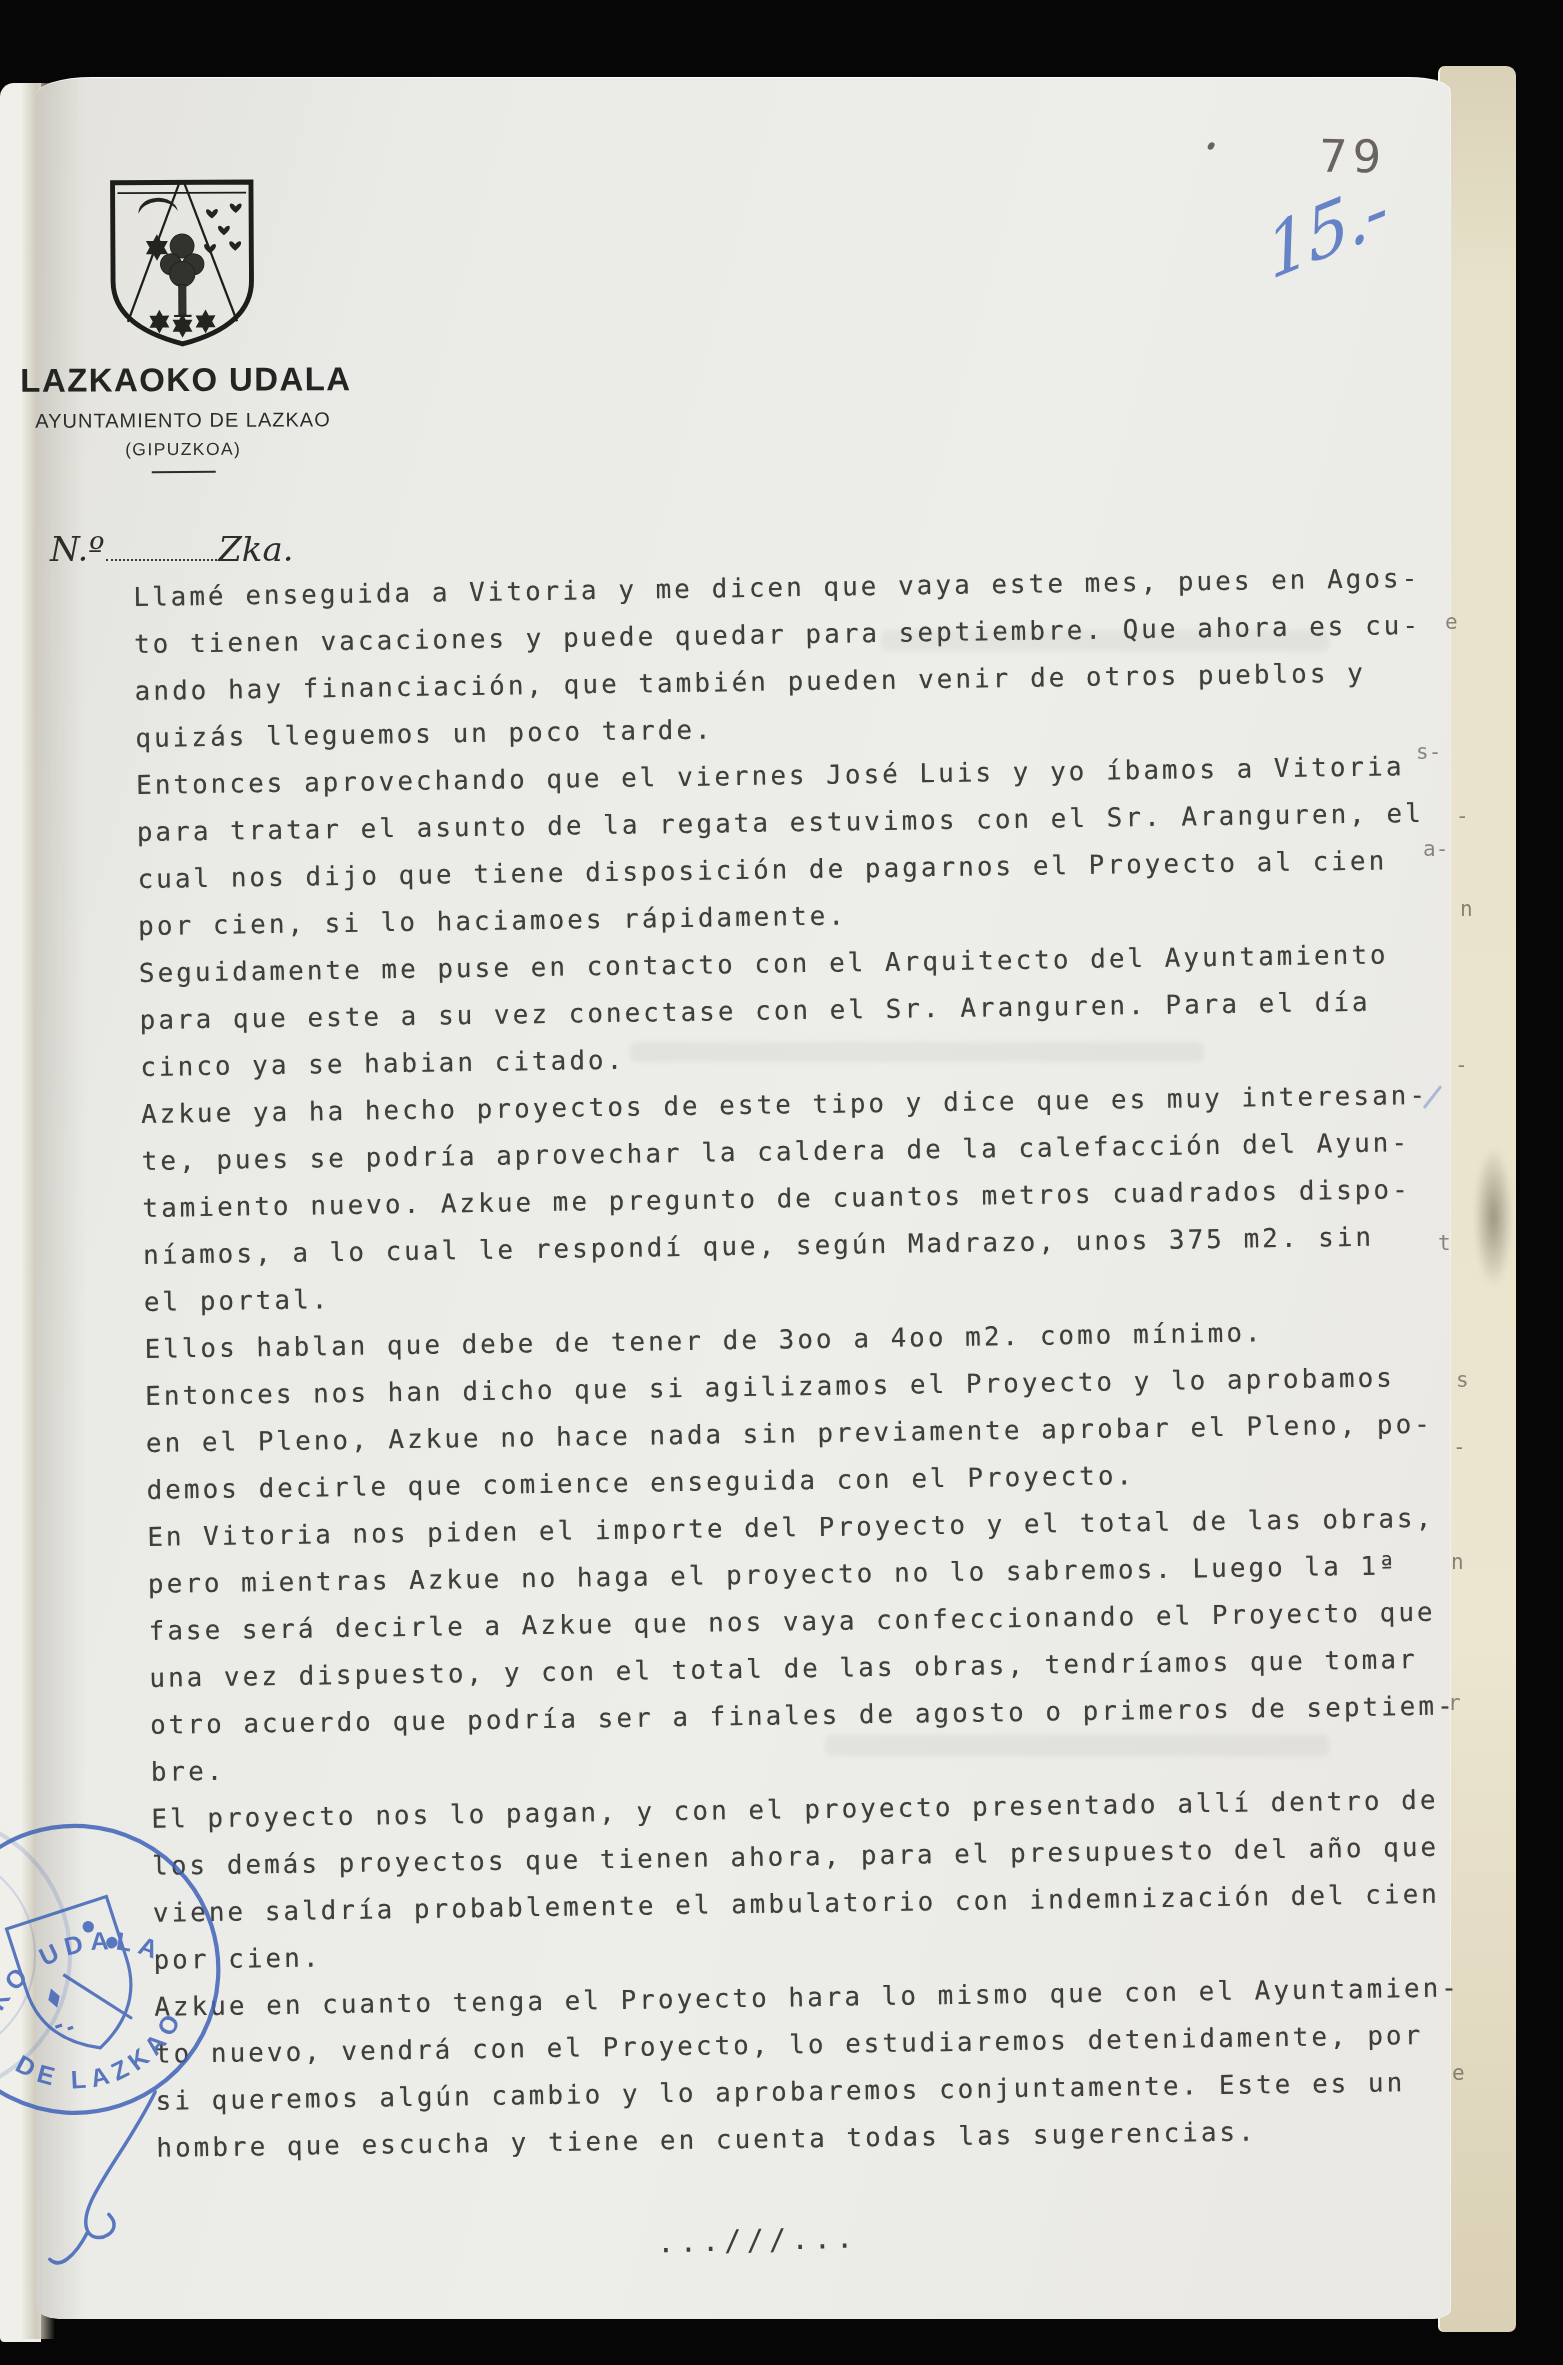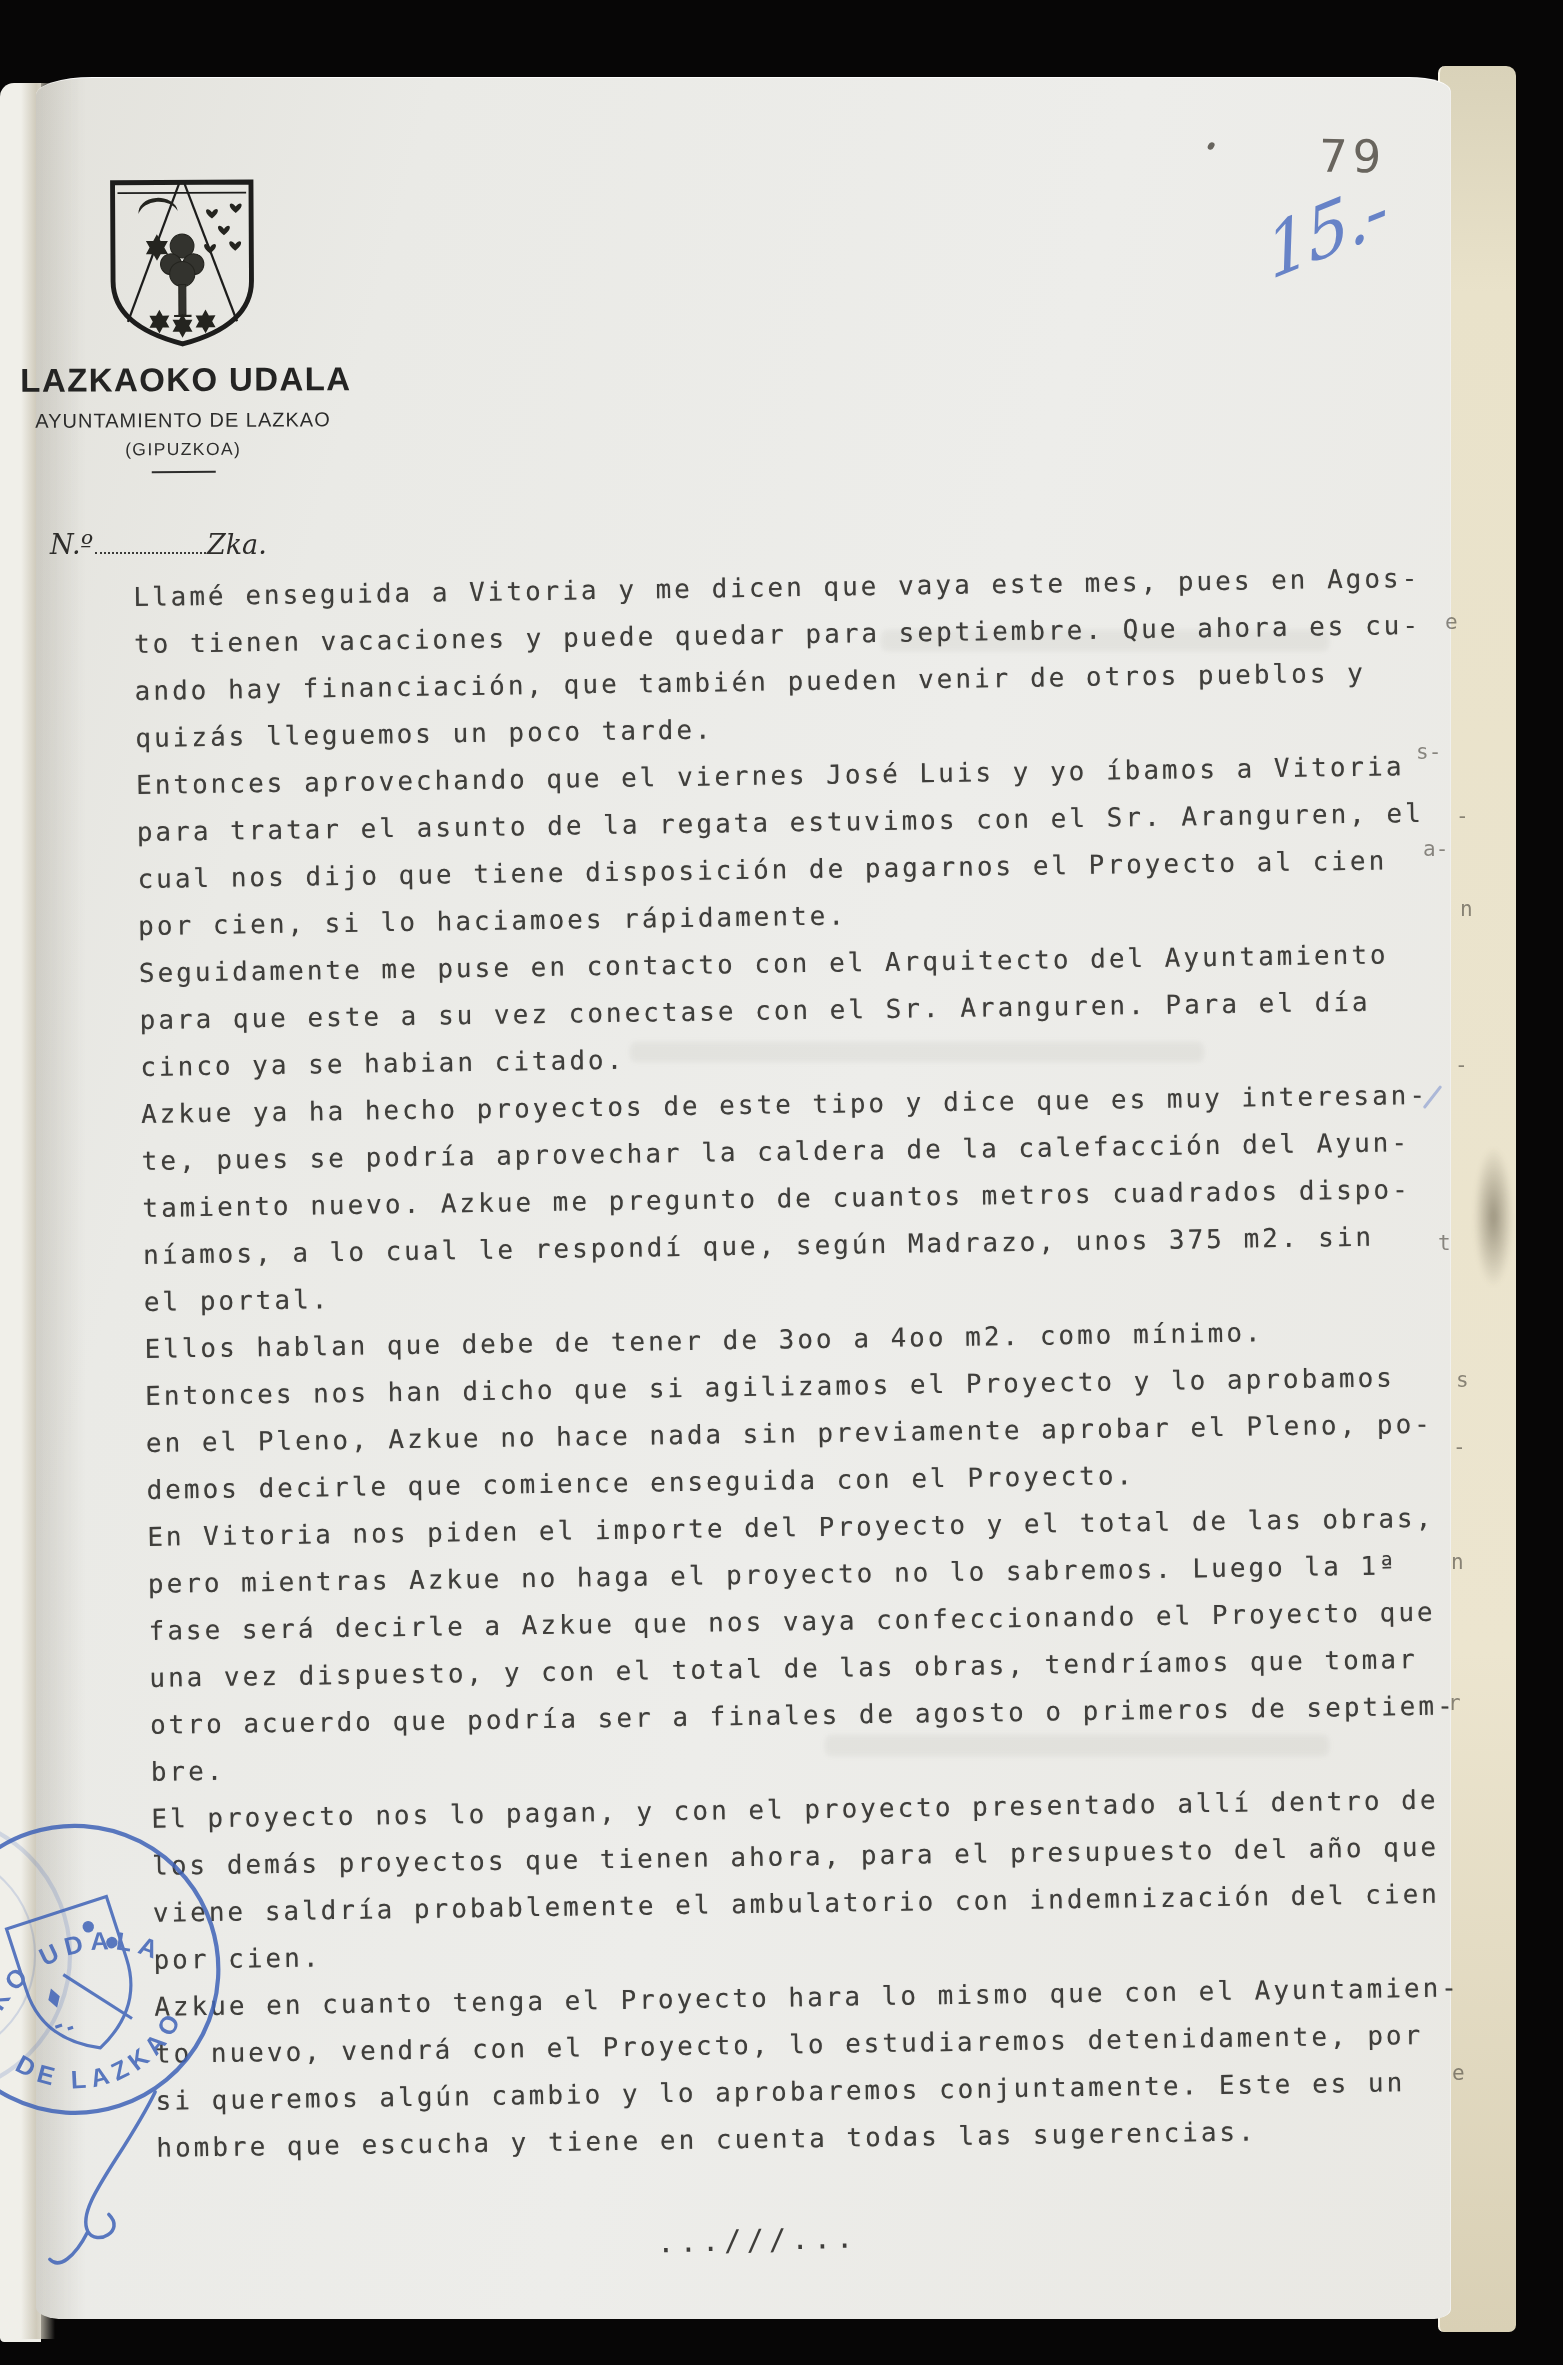--- a/index.html
+++ b/index.html
@@ -28,21 +28,21 @@
   .crest{display:block;margin:0 auto;}
   .t-eu{font-family:"Liberation Sans",sans-serif;font-weight:bold;font-size:33px;
     letter-spacing:1.4px;margin-top:9.8px;white-space:nowrap;}
   .t-es{font-family:"Liberation Sans",sans-serif;font-size:20px;letter-spacing:1px;
     margin-top:9.8px;color:#2c2c2b;white-space:nowrap;}
   .t-gi{font-family:"Liberation Sans",sans-serif;font-size:17.5px;letter-spacing:1.4px;
     margin-top:7px;color:#2e2e2d;}
   .t-rule{width:64px;height:2.1px;background:#2c2c2b;margin:11.2px auto 0;}
   
   .refline{position:absolute;left:50px;top:529px;z-index:5;color:#2e2d2b;
-    font-family:"DejaVu Serif",serif;font-style:italic;font-size:27px;white-space:nowrap;}
+    font-family:"DejaVu Serif",serif;font-style:italic;font-size:34px;white-space:nowrap;}
   .leader{display:inline-block;width:111px;border-bottom:2.8px dotted #3a3a38;
     height:21px;margin:0 1.4px;}
   
   .body-text{position:absolute;left:133px;top:574px;width:1336px;z-index:5;
     font-size:26px;line-height:47px;letter-spacing:3px;color:#3f3e3b;
     text-shadow:0 0 0.7px rgba(55,55,52,.45);
     transform:rotate(-0.85deg);transform-origin:0 0;}
   .tline{white-space:pre;height:47px;}
   .footerline{position:absolute;left:657px;top:2223px;z-index:5;font-size:29px;
     letter-spacing:4.9px;color:#3f3e3b;transform:rotate(-1.4deg);}

